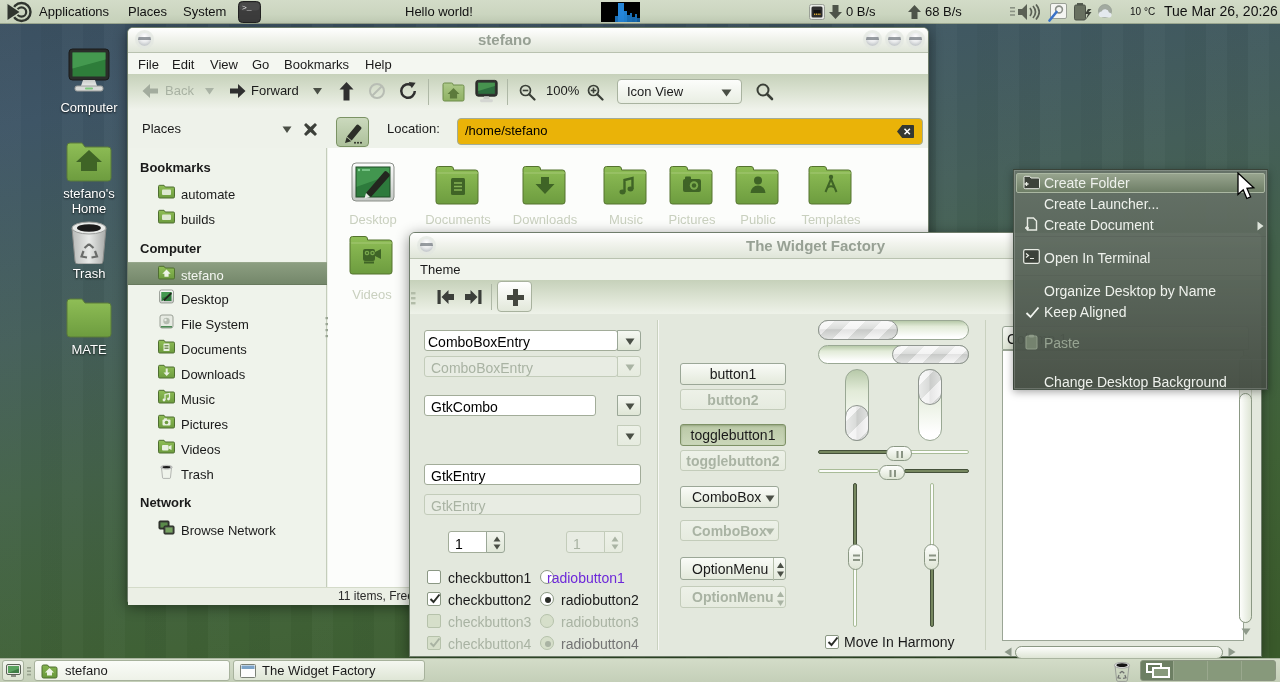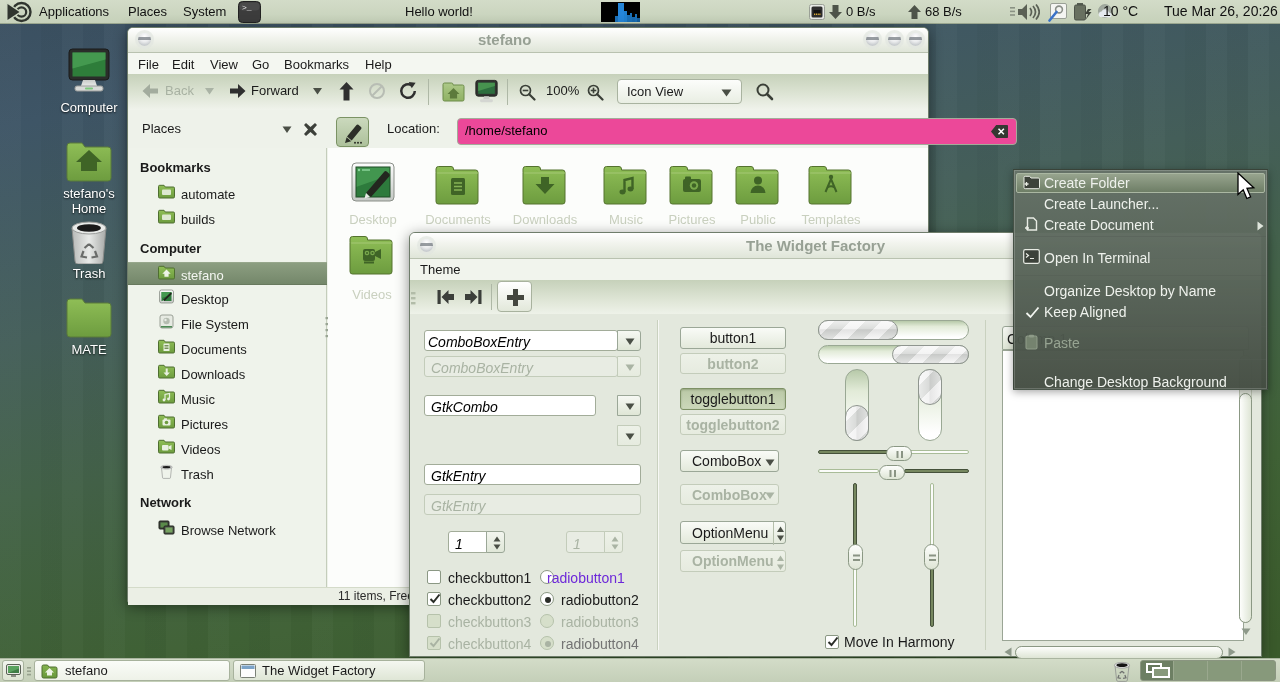--- a/index.html
+++ b/index.html
@@ -47,23 +47,23 @@
   background:linear-gradient(#ffffff, #f2f4ee 40%, #dfe5d8);
   border-bottom:1px solid #b9c2b0; border-radius:5px 5px 0 0;
   color:#97a094; font-weight:bold; font-size:14px; text-align:center; line-height:25px; }
 .orb { position:absolute; top:6px; width:13px; height:13px; border-radius:50%;
   background:
    linear-gradient(rgba(255,255,255,0.0) 0 4px, rgba(120,126,132,0.75) 4px 7px, rgba(255,255,255,0.25) 7px),
    radial-gradient(circle at 50% 28%, #ffffff, #e4e6e8 45%, #b4b9bd 75%, #d4d7d9);
   box-shadow:0 0 0 3px rgba(225,229,224,0.7); }
 
 
-.wbtn { position:absolute; background:linear-gradient(#f9fbf7,#e3e9db); border:1px solid #9ba797; border-radius:3px; color:#1a1a1a; text-align:center; font-size:14px; }
+.wbtn { position:absolute; background:linear-gradient(#f9fbf7,#e3e9db); border:1px solid #9ba797; border-radius:3px; color:#1a1a1a; text-align:center; font-size:14px;margin-top:36px; }
 .wbtn.dis { background:linear-gradient(#edf1e8,#e6ebdf); border-color:#c3ccba; color:#a9b3a3;font-weight:bold; }
-.entry { position:absolute; background:#fff; border:1px solid #a2ac99; border-radius:3px; color:#000; font-size:14px;font-style:italic; }
+.entry { position:absolute; background:#fff; border:1px solid #a2ac99; border-radius:3px; color:#000; font-size:14px; }
 .entry.dis { background:#e8ecE3; border-color:#c3ccba; color:#a9b3a3; }
 .dropbtn { position:absolute; background:linear-gradient(#f6f8f3,#dfe6d6); border:1px solid #9ba797; border-radius:0 3px 3px 0; }
 .dropbtn.dis { background:linear-gradient(#edf1e8,#e6ebdf); border-color:#c3ccba; }
 .ptrack { position:absolute; background:linear-gradient(#b7c9a9, #e2ebd8 30%, #ffffff 90%); border:1px solid #9aa894; border-radius:10px; }
 .pfill { position:absolute; border:1px solid #8f958f; border-radius:10px;
   background:
    linear-gradient(rgba(255,255,255,0.6), rgba(255,255,255,0.15) 45%, rgba(90,90,90,0.10) 48%, rgba(255,255,255,0.25) 95%),
    repeating-linear-gradient(135deg, #f2f2f2 0 11px, #d4d6d4 11px 22px); }
 .pfillv { position:absolute; border:1px solid #8f958f; border-radius:12px;
   background:
@@ -140,21 +140,21 @@
   <svg class="abs" style="left:1072px;top:3px" width="22" height="18" viewBox="0 0 22 18">
     <rect x="5" y="0" width="6" height="2" fill="#555c51"></rect>
     <rect x="2.5" y="2" width="11" height="15" rx="1.5" fill="#687060" stroke="#4d5349"></rect>
     <path d="M16 6 l-3 5 h3 l-2.5 6 6 -8 h-3 l3 -3 z" fill="#3d4239"></path>
   </svg>
   <svg class="abs" style="left:1096px;top:4px" width="19" height="16" viewBox="0 0 19 16">
     <circle cx="9" cy="7" r="6.5" fill="#9aa29a" opacity="0.85"></circle>
     <circle cx="9" cy="7" r="6.5" fill="none" stroke="#8a928a" opacity="0.6"></circle>
     <path d="M4 13 a3 3 0 0 1 1.5 -5.5 a4 4 0 0 1 7.5 1 a2.6 2.6 0 0 1 1 5 z" fill="#e8ecf2" opacity="0.95"></path>
   </svg>
-  <span class="mi" style="left:1103px;font-size:14px">10 °C</span>
+  <span class="mi" style="left:1130px;font-size:10px">10 °C</span>
   <span class="mi" style="left:1164px;font-size:14px">Tue Mar 26, 20:26</span>
 </div>
 
 <div class="dicon" style="left:45px;top:48px;width:88px">
   <svg width="52" height="48" viewBox="0 0 52 48" style="display:block;margin:0 auto">
     <rect x="6" y="1" width="40" height="31" rx="3.5" fill="#2a2d2a" stroke="#1a1a1a"></rect>
     <rect x="9.5" y="4.5" width="33" height="24" fill="#2e7d3a"></rect>
     <path d="M9.5 4.5 h33 v7 l-33 9 z" fill="#4aa055" opacity="0.8"></path>
     <path d="M20 32 h12 l2 6 h-16 z" fill="url(#dg1)"></path>
     <rect x="12" y="38" width="28" height="5" rx="2" fill="#d8dad8" stroke="#9a9c9a"></rect>
@@ -297,21 +297,21 @@
     <div class="abs" style="left:208px;top:7px;width:33px;height:30px;background:linear-gradient(#cbd9bd,#adc19b);border:1px solid #7b9364;border-radius:4px">
       <svg class="abs" style="left:6px;top:4px" width="21" height="22" viewBox="0 0 21 22">
         <path d="M4 14.5 L13.5 3 a1.3 1.3 0 0 1 1.9 -0.15 l2.6 2.2 a1.3 1.3 0 0 1 0.15 1.85 L8.7 18.5 z" fill="#2c2f28"></path>
         <path d="M3.6 15.3 L8.2 19.2 L2 21 z" fill="#2c2f28"></path>
         <circle cx="12" cy="20.7" r="1" fill="#2c2f28"></circle>
           <circle cx="15" cy="20.7" r="1" fill="#2c2f28"></circle>
           <circle cx="18" cy="20.7" r="1" fill="#2c2f28"></circle>
       </svg>
     </div>
     <span class="abs" style="left:259px;top:11px;color:#1a1a1a">Location:</span>
-    <div class="abs" style="left:329px;top:8px;width:560px;height:27px;background:#ec4899;border:1px solid #a2ac99;border-radius:4px">
+    <div class="abs" style="left:329px;top:8px;width:466px;height:27px;background:#eab308;border:1px solid #a2ac99;border-radius:4px">
       <span class="abs" style="left:7px;top:4px;color:#000">/home/stefano</span>
       <svg class="abs" style="right:8px;top:6px" width="17" height="13" viewBox="0 0 17 13">
           <path d="M5.2 0 h11 a0.8 0.8 0 0 1 0.8 0.8 v11.4 a0.8 0.8 0 0 1 -0.8 0.8 h-11 L0 6.5 z" fill="#343832"></path>
           <path d="M7.5 3.8 l5.4 5.4 m0 -5.4 l-5.4 5.4" stroke="#fff" stroke-width="1.5"></path>
         </svg>
     </div>
   </div>
 
   <div class="abs" style="left:0;top:82px;width:198px;height:38px;background:#eef2ea">
     <span class="abs" style="left:14px;top:11px;color:#1a1a1a">Places</span>

